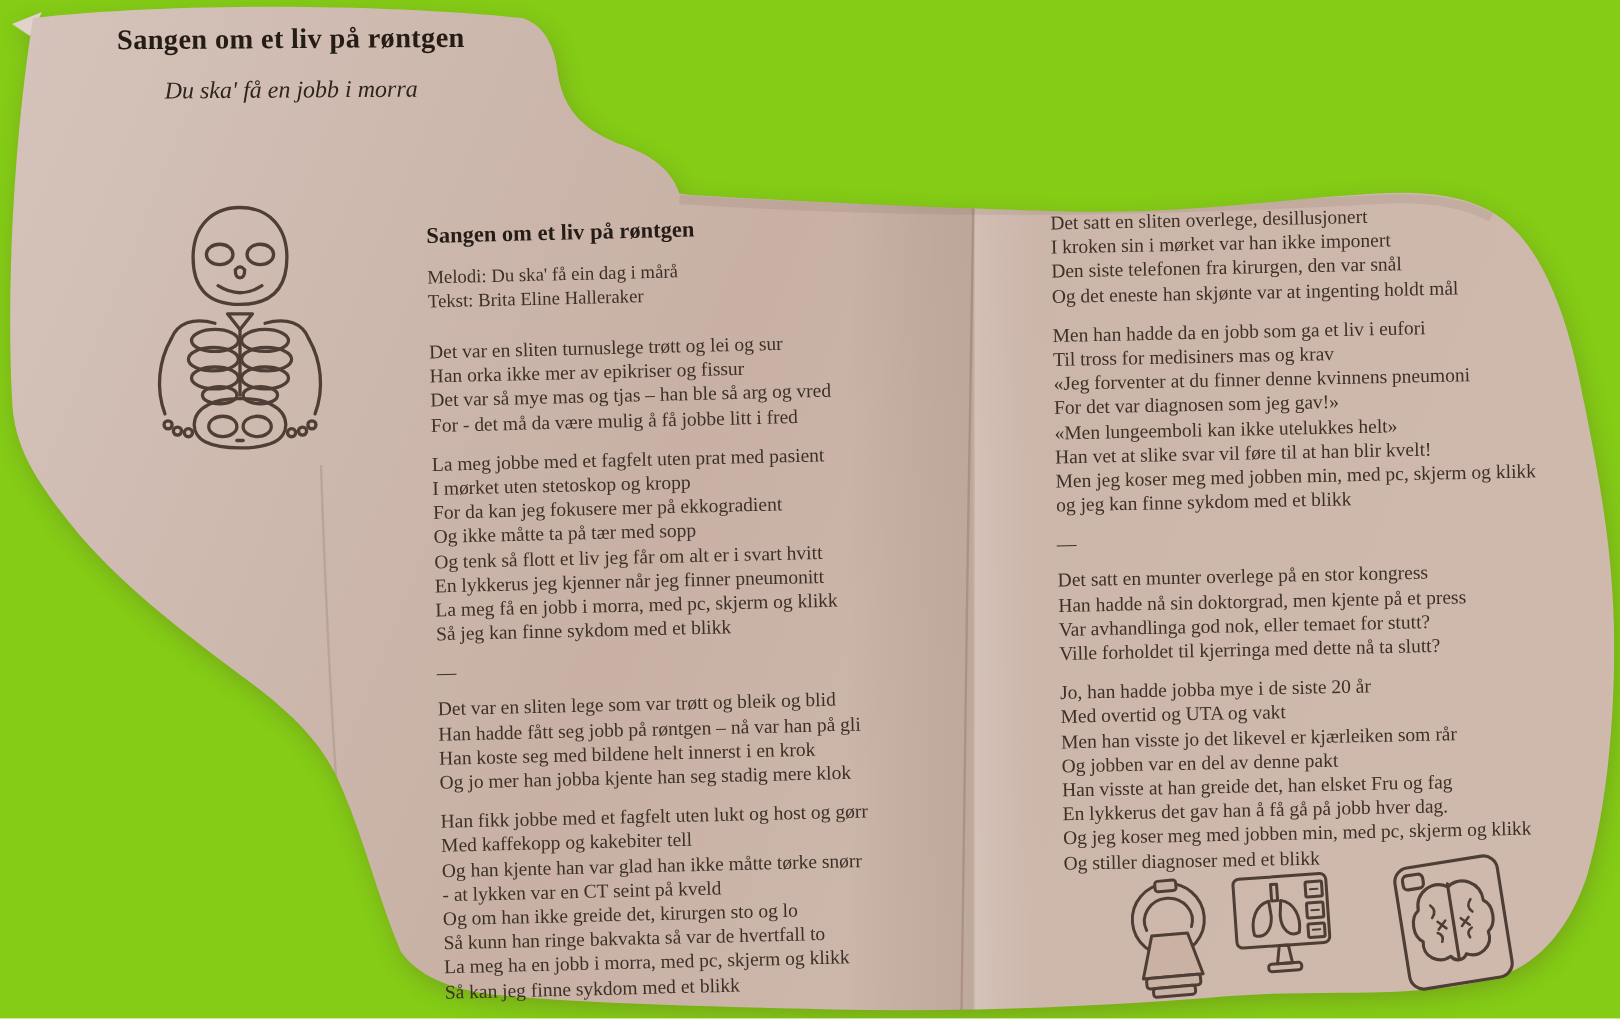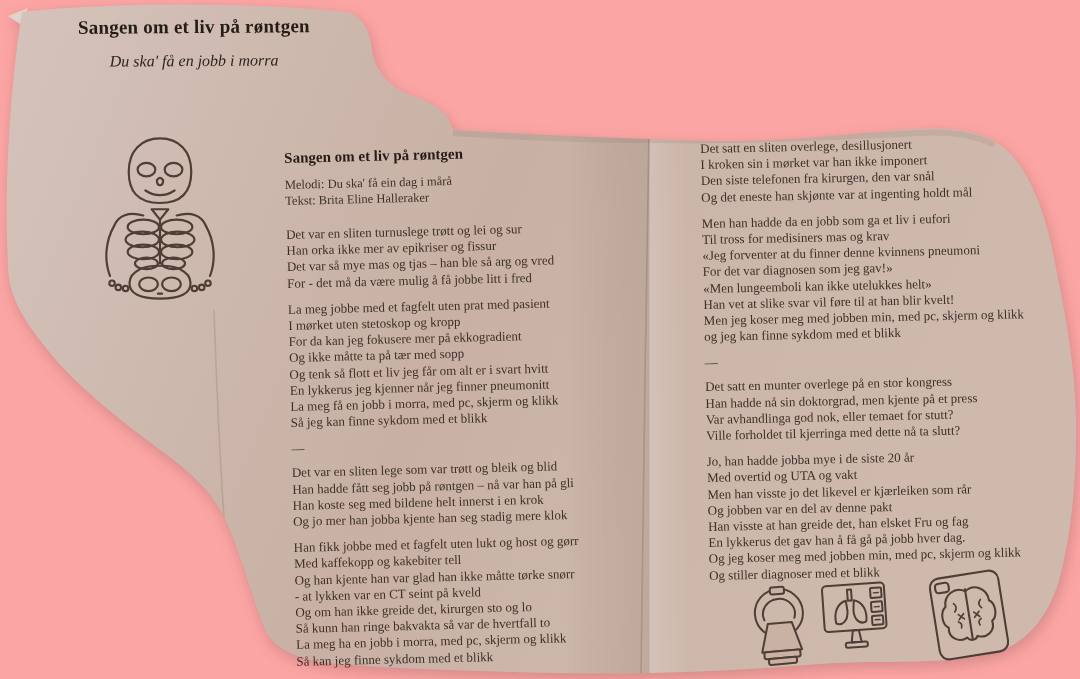--- a/index.html
+++ b/index.html
@@ -1,16 +1,16 @@
 <!DOCTYPE html>
 <html><head>
 <meta charset="utf-8">
 <style>
   html,body{margin:0;padding:0;background:#ffffff;}
-  .stage{position:relative;width:1080px;height:679px;overflow:hidden;background:#fca5a5;
+  .stage{position:relative;width:1080px;height:679px;overflow:hidden;background:#84cc16;
          font-family:"Liberation Serif","DejaVu Serif",serif;color:#3c3028;}
   .paper-svg{position:absolute;left:0;top:0;filter:drop-shadow(2px 5px 7px rgba(70,45,32,.22));}
   .layer{position:absolute;z-index:2;}
   
   .cover{left:28px;top:16px;width:332px;text-align:center;transform:rotate(-.4deg);}
   .cover-title{font-size:19px;font-weight:bold;color:#241c15;letter-spacing:.2px;margin:0;}
   .cover-subtitle{font-style:italic;font-size:16px;color:#2e2look5;color:#2e251e;margin-top:14px;}
   
   .col-mid{left:284px;top:150px;width:352px;transform:rotate(-1.4deg);transform-origin:top left;}
   .col-right{left:700px;top:141px;width:392px;transform:rotate(-1.2deg);transform-origin:top left;}

